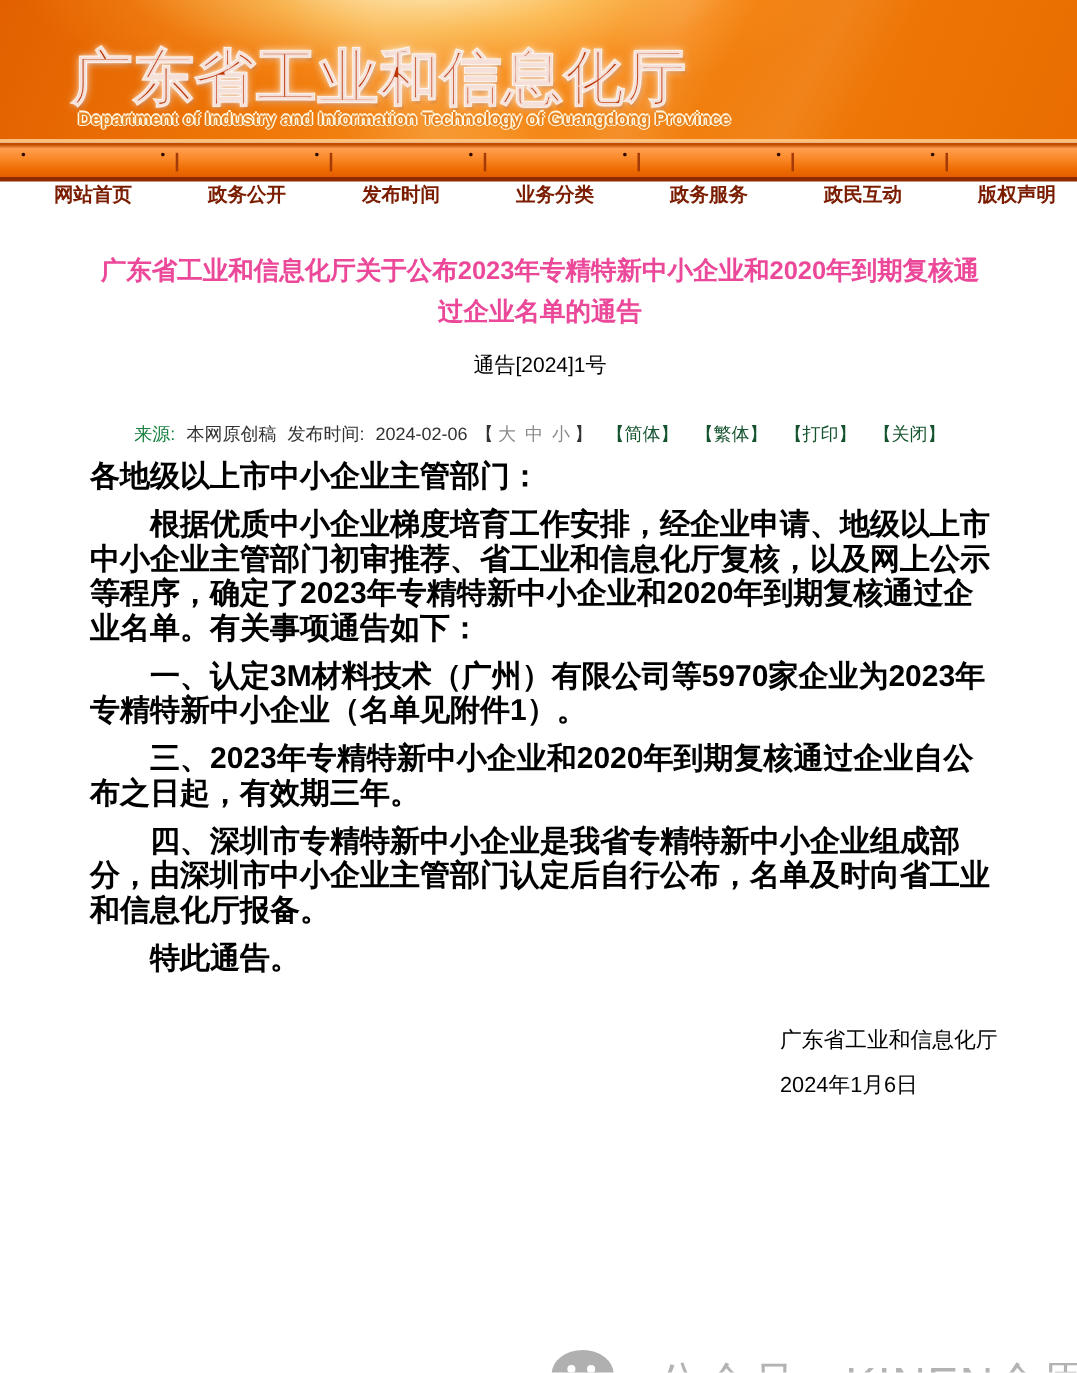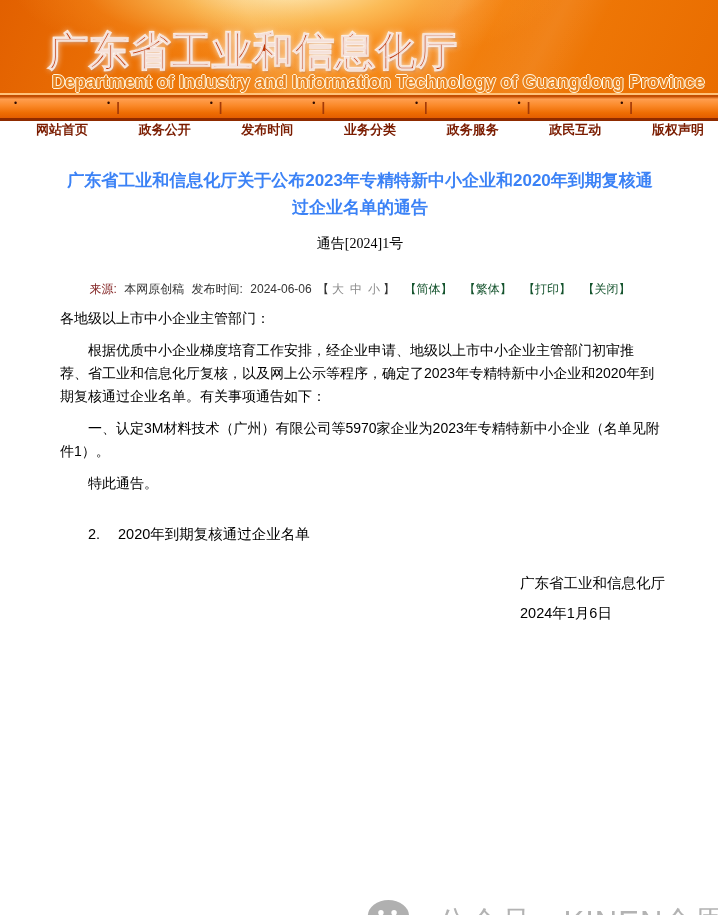--- a/index.html
+++ b/index.html
@@ -31,21 +31,21 @@
   .site-title {
     position: absolute; left: 48px; top: 24px;
     font-size: 40px; font-weight: bold; letter-spacing: 1px;
     color: #bc3505;
     -webkit-text-stroke: 1px rgba(255,255,255,0.85);
     text-shadow: 0 0 2px #ffffff, 0 0 6px rgba(255,255,255,0.9), 1px 2px 2px rgba(150,50,0,0.4);
     white-space: nowrap;
   }
   .site-subtitle {
     position: absolute; left: 52px; top: 72px;
-    font-size: 18px; font-weight: bold;
+    font-size: 12px; font-weight: bold;
     color: #e8821e;
     text-shadow: -1px 0 #fff6e0, 1px 0 #fff6e0, 0 -1px #fff6e0, 0 1px #fff6e0;
     white-space: nowrap;
   }
 
   
   .nav {
     height: 26px;
     display: flex;
     align-items: center;
@@ -70,42 +70,41 @@
     padding: 0 58px 0 60px;
     background: #fff;
     color: #000;
   }
   .doc-title {
     margin: 46px auto 0 auto;
     max-width: 600px;
     text-align: center;
     font-size: 17px; font-weight: bold;
     line-height: 27px;
-    color: #3b82f6;
+    color: #ec4899;
   }
   .doc-number {
     margin-top: 14px;
     text-align: center;
     font-size: 14px;
-    font-family: Liberation Serif, serif;
   }
   .meta {
     margin-top: 28px;
     text-align: center;
     font-size: 12px;
     color: #333;
     white-space: nowrap;
   }
   .meta span { margin: 0 2px; }
-  .meta .src-label { color: #7f1d1d; }
+  .meta .src-label { color: #15803d; }
   .meta .font-link { color: #8a8a8a; cursor: pointer; margin: 0 3px; }
   .meta .bracket { color: #333; margin: 0; }
   .meta .action-link { color: #14532d; cursor: pointer; margin-left: 6px; }
 
-  .body-text { font-size: 14px; line-height: 23px; }
+  .body-text { font-size: 20px; line-height: 23px; font-weight: bold; }
   .body-text p { margin: 9px 0; }
   .body-text p.indent { text-indent: 2em; }
 
   .attachments { margin-top: 28px; font-size: 14.5px; }
   .att-label { text-indent: 2em; }
   .att-item { margin-top: 9px; padding-left: 28px; line-height: 23px; }
   .att-num { display: inline-block; min-width: 30px; }
   .att-item.first .att-text { margin-left: 8px; }
   .att-text { cursor: pointer; }
 
@@ -170,39 +169,38 @@
 <div class="content">
 
   <div class="doc-title">广东省工业和信息化厅关于公布2023年专精特新中小企业和2020年到期复核通过企业名单的通告</div>
 
   <div class="doc-number">通告[2024]1号</div>
 
   <div class="meta">
     <span class="src-label">来源:</span>
     <span>本网原创稿</span>
     <span>发布时间:</span>
-    <span>2024-06-06</span>
+    <span>2024-02-06</span>
     <span class="bracket">【</span><span class="font-link">大</span><span class="font-link">中</span><span class="font-link">小</span><span class="bracket">】</span>
     <span class="action-link">【简体】</span>
     <span class="action-link">【繁体】</span>
     <span class="action-link">【打印】</span>
     <span class="action-link">【关闭】</span>
   </div>
 
   <div class="body-text">
     <p>各地级以上市中小企业主管部门：</p>
     <p class="indent">根据优质中小企业梯度培育工作安排，经企业申请、地级以上市中小企业主管部门初审推荐、省工业和信息化厅复核，以及网上公示等程序，确定了2023年专精特新中小企业和2020年到期复核通过企业名单。有关事项通告如下：</p>
     <p class="indent">一、认定3M材料技术（广州）有限公司等5970家企业为2023年专精特新中小企业（名单见附件1）。</p>
+    <p class="indent">三、2023年专精特新中小企业和2020年到期复核通过企业自公布之日起，有效期三年。</p>
+    <p class="indent">四、深圳市专精特新中小企业是我省专精特新中小企业组成部分，由深圳市中小企业主管部门认定后自行公布，名单及时向省工业和信息化厅报备。</p>
     <p class="indent">特此通告。</p>
   </div>
 
   <div class="attachments">
-    <div class="att-item">
-      <span class="att-num">2.</span><span class="att-text">2020年到期复核通过企业名单</span>
-    </div>
   </div>
 
   <div class="signature">
     <div>广东省工业和信息化厅</div>
     <div>2024年1月6日</div>
   </div>
 
   <div class="watermark">
     <svg class="wechat-icon" width="60" height="50" viewBox="0 0 64 53">
       <g fill="#b0b0b0">

